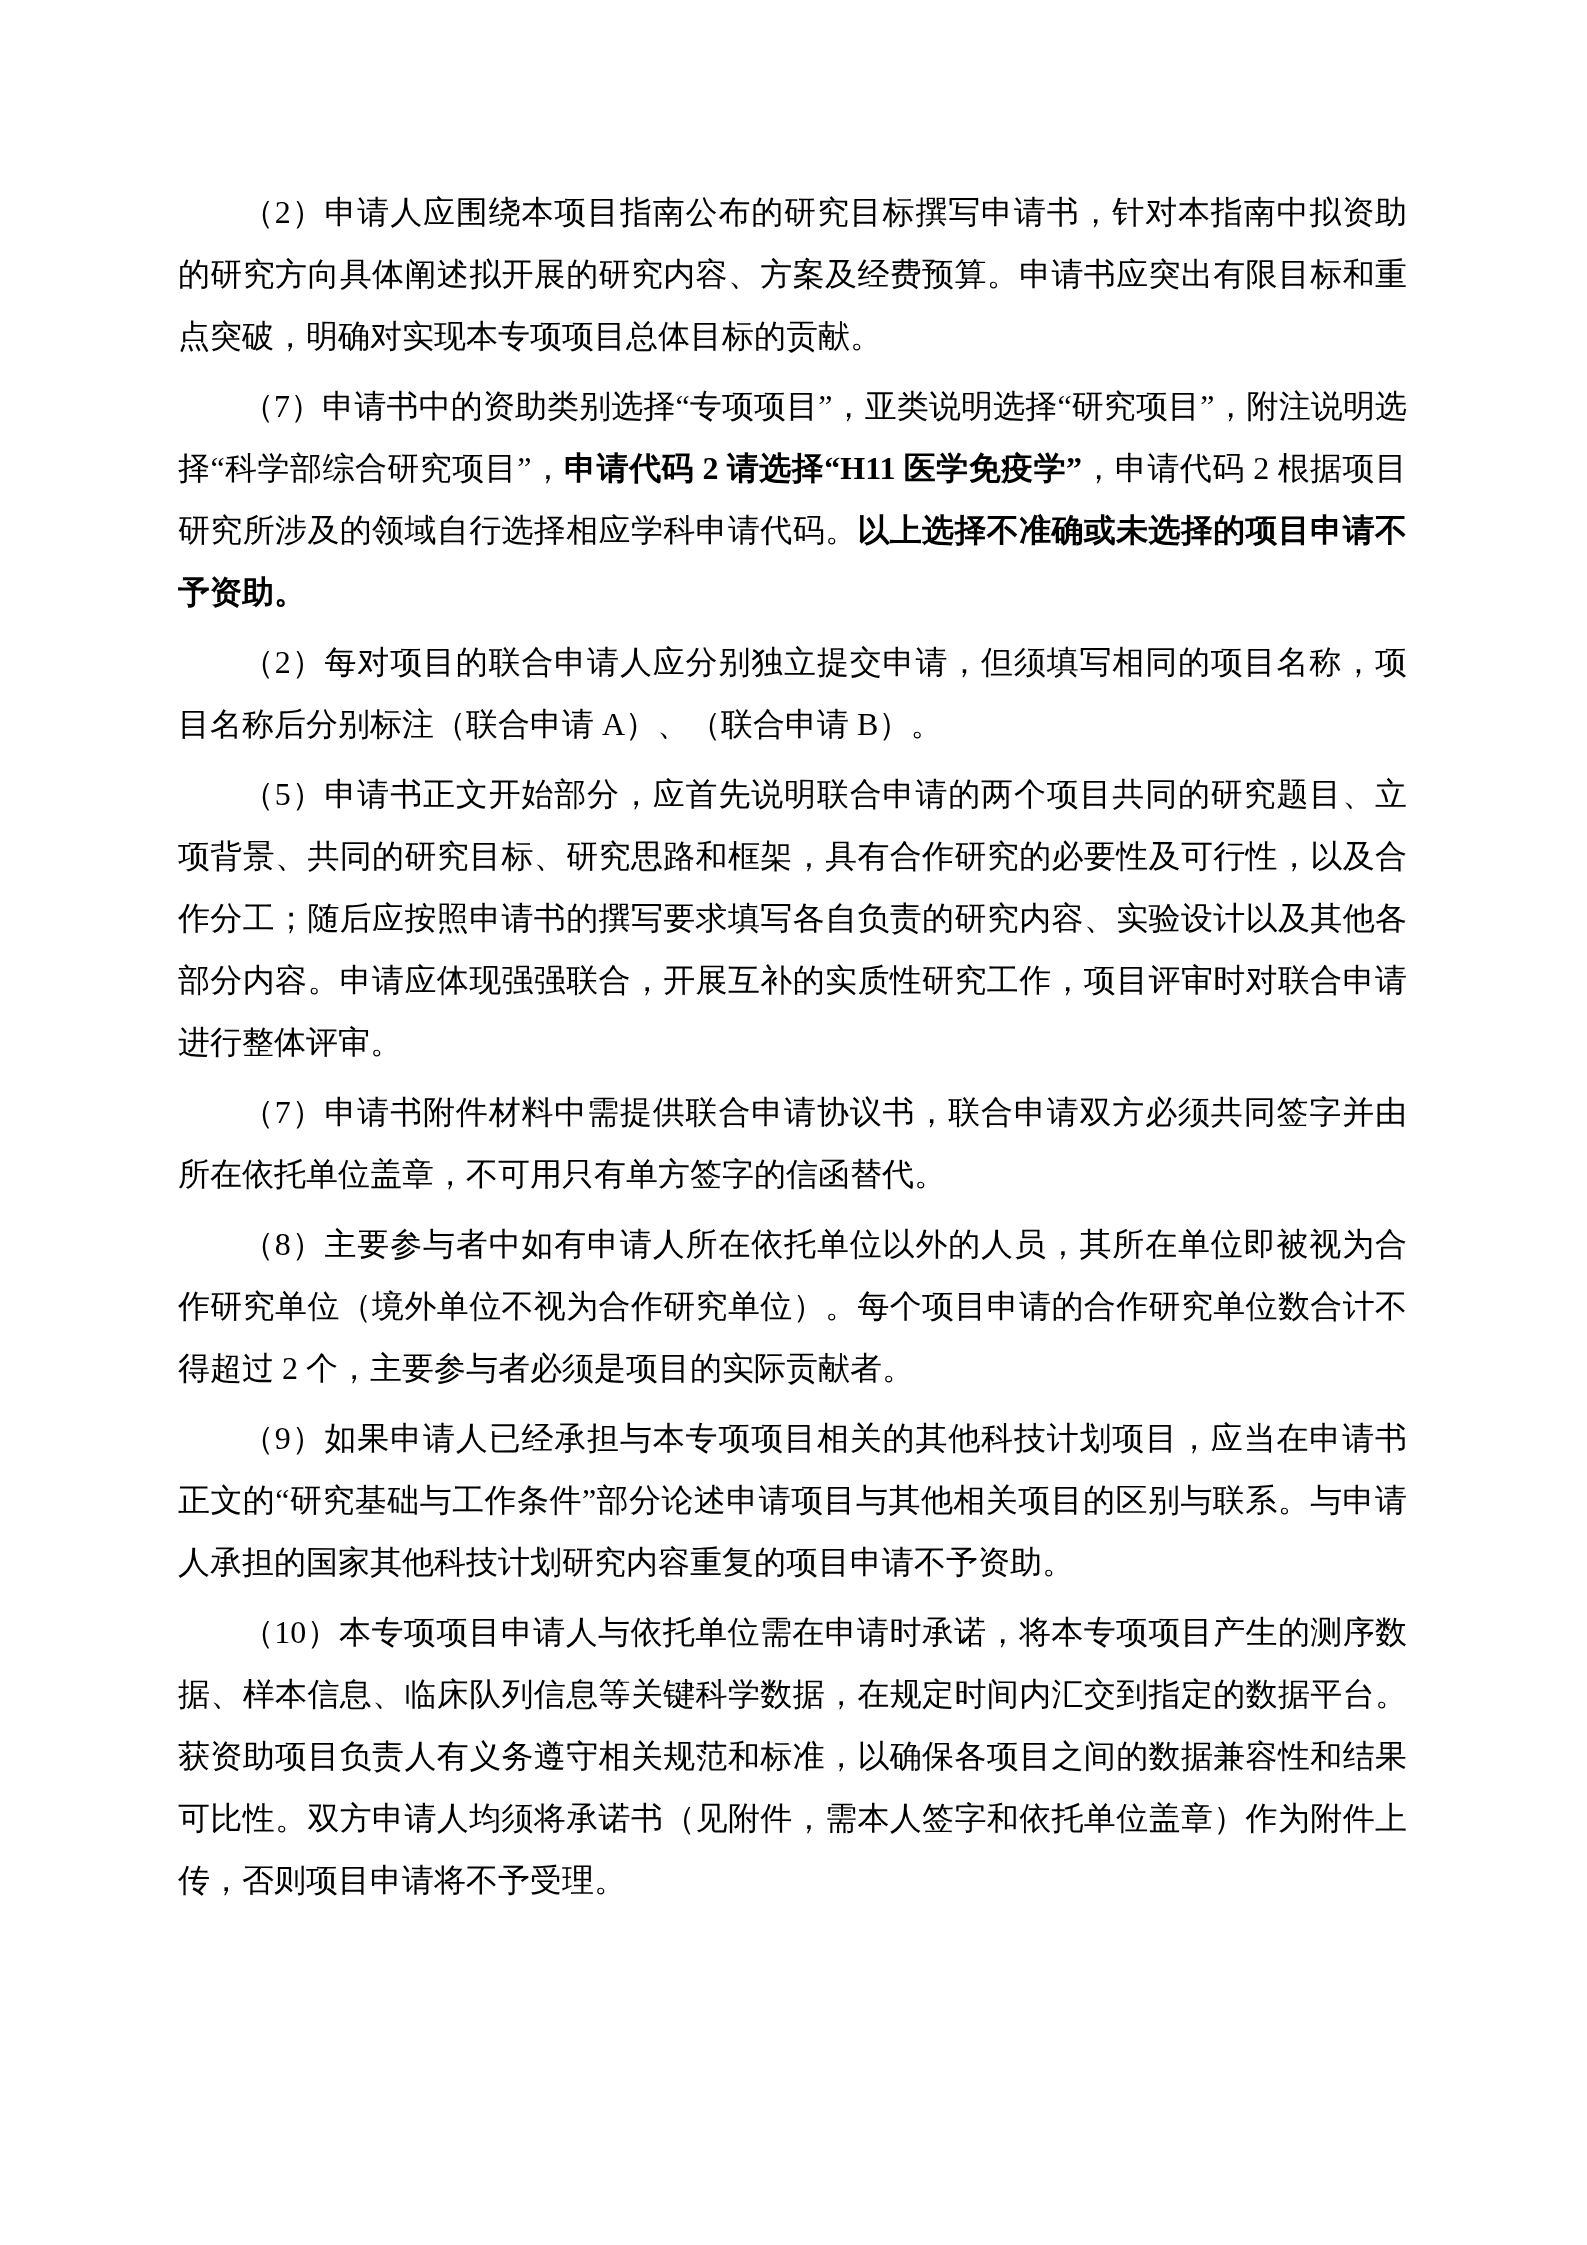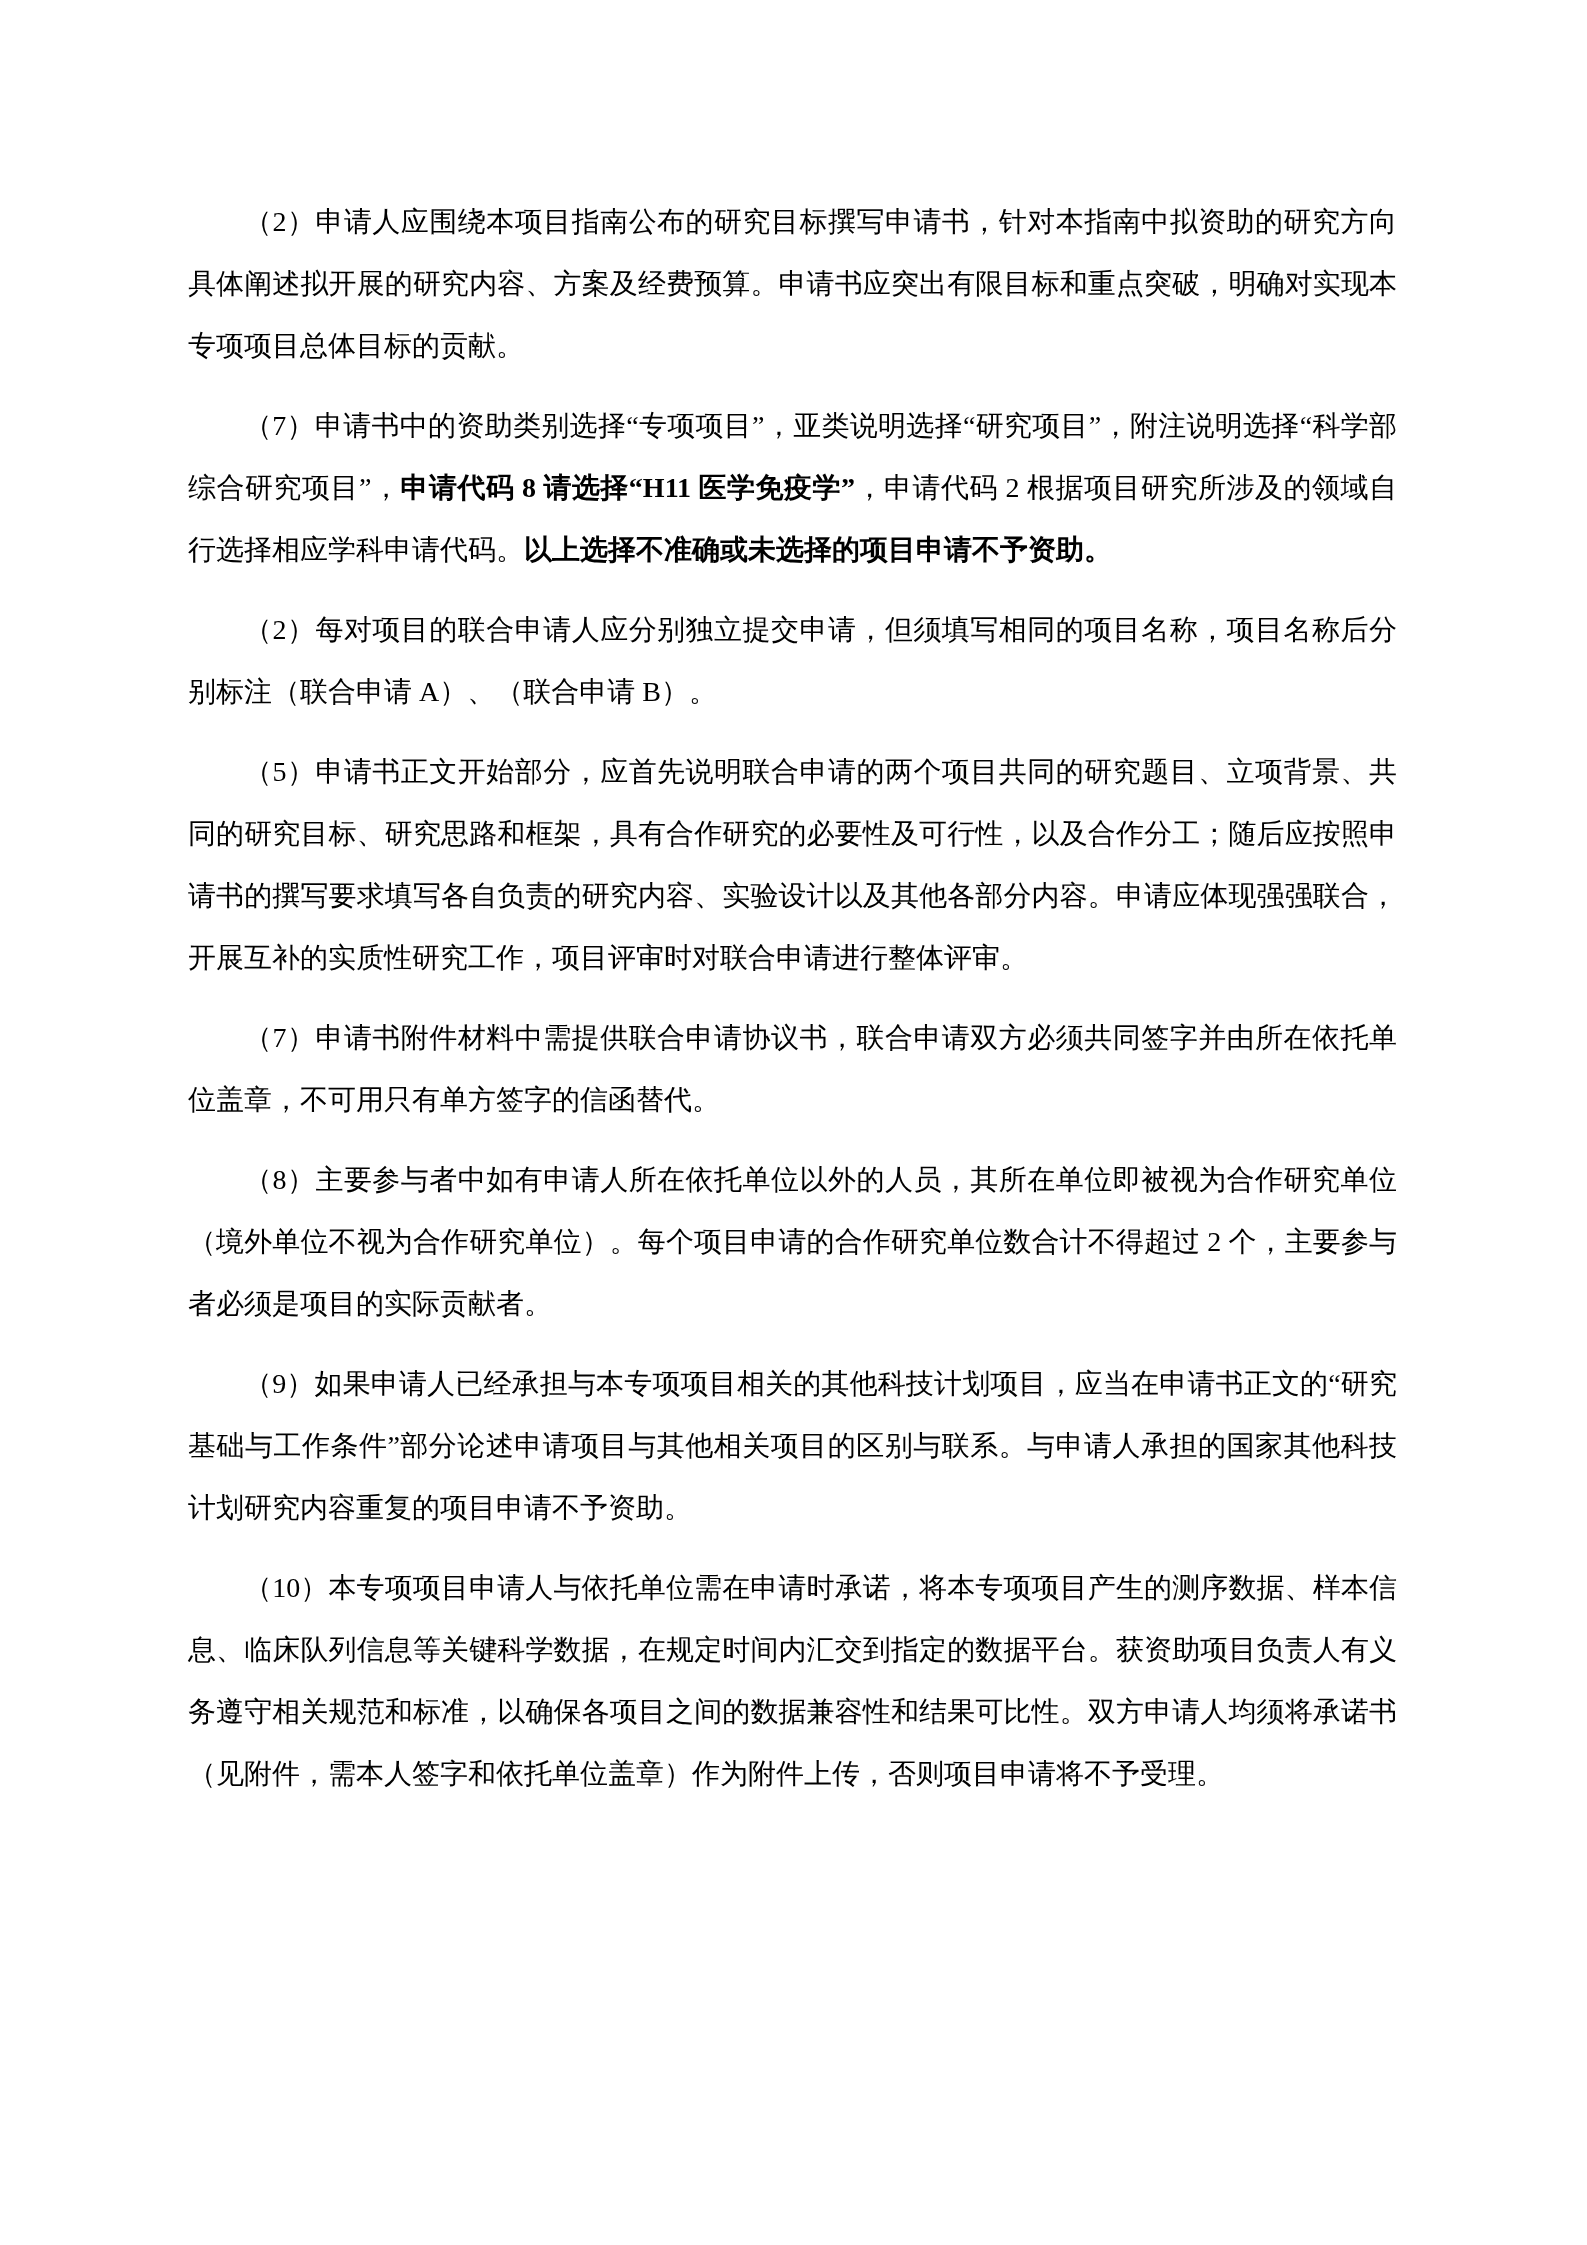--- a/index.html
+++ b/index.html
@@ -15,42 +15,42 @@
   }
   .page {
     box-sizing: border-box;
     width: 1587px;
     height: 2245px;
     padding: 173px 172px 0 170px;
     background: #ffffff;
     overflow: hidden;
   }
   .page p {
-    margin: 18px;
+    margin: 8px;
     padding: 0;
-    font-size: 28px;
+    font-size: 32px;
     line-height: 62px;
     text-align: justify;
     text-indent: 2em;
     font-weight: 400;
     word-break: break-word;
   }
   .bold {
     font-weight: 700;
   }
 </style>
 </head>
 <body>
 
 <main class="page">
 
   <p><span>（2）申请人应围绕本项目指南公布的研究目标撰写申请书，针对本指南中拟资助的研究方向具体阐述拟开展的研究内容、方案及经费预算。申请书应突出有限目标和重点突破，明确对实现本专项项目总体目标的贡献。</span></p>
 
 
-  <p><span>（7）申请书中的资助类别选择“专项项目”，亚类说明选择“研究项目”，附注说明选择“科学部综合研究项目”，</span><span class="bold">申请代码 8 请选择“H11 医学免疫学”</span><span>，申请代码 2 根据项目研究所涉及的领域自行选择相应学科申请代码。</span><span class="bold">以上选择不准确或未选择的项目申请不予资助。</span></p>
+  <p><span>（7）申请书中的资助类别选择“专项项目”，亚类说明选择“研究项目”，附注说明选择“科学部综合研究项目”，</span><span class="bold">申请代码 2 请选择“H11 医学免疫学”</span><span>，申请代码 2 根据项目研究所涉及的领域自行选择相应学科申请代码。</span><span class="bold">以上选择不准确或未选择的项目申请不予资助。</span></p>
 
   <p class="bold"><span>（2）每对项目的联合申请人应分别独立提交申请，但须填写相同的项目名称，项目名称后分别标注（联合申请 A）、（联合申请 B）。</span></p>
 
   <p class="bold"><span>（5）申请书正文开始部分，应首先说明联合申请的两个项目共同的研究题目、立项背景、共同的研究目标、研究思路和框架，具有合作研究的必要性及可行性，以及合作分工；随后应按照申请书的撰写要求填写各自负责的研究内容、实验设计以及其他各部分内容。申请应体现强强联合，开展互补的实质性研究工作，项目评审时对联合申请进行整体评审。</span></p>
 
   <p class="bold"><span>（7）申请书附件材料中需提供联合申请协议书，联合申请双方必须共同签字并由所在依托单位盖章，不可用只有单方签字的信函替代。</span></p>
 
   <p><span>（8）主要参与者中如有申请人所在依托单位以外的人员，其所在单位即被视为合作研究单位（境外单位不视为合作研究单位）。每个项目申请的合作研究单位数合计不得超过 2 个，主要参与者必须是项目的实际贡献者。</span></p>
 
   <p><span>（9）如果申请人已经承担与本专项项目相关的其他科技计划项目，应当在申请书正文的“研究基础与工作条件”部分论述申请项目与其他相关项目的区别与联系。与申请人承担的国家其他科技计划研究内容重复的项目申请不予资助。</span></p>

